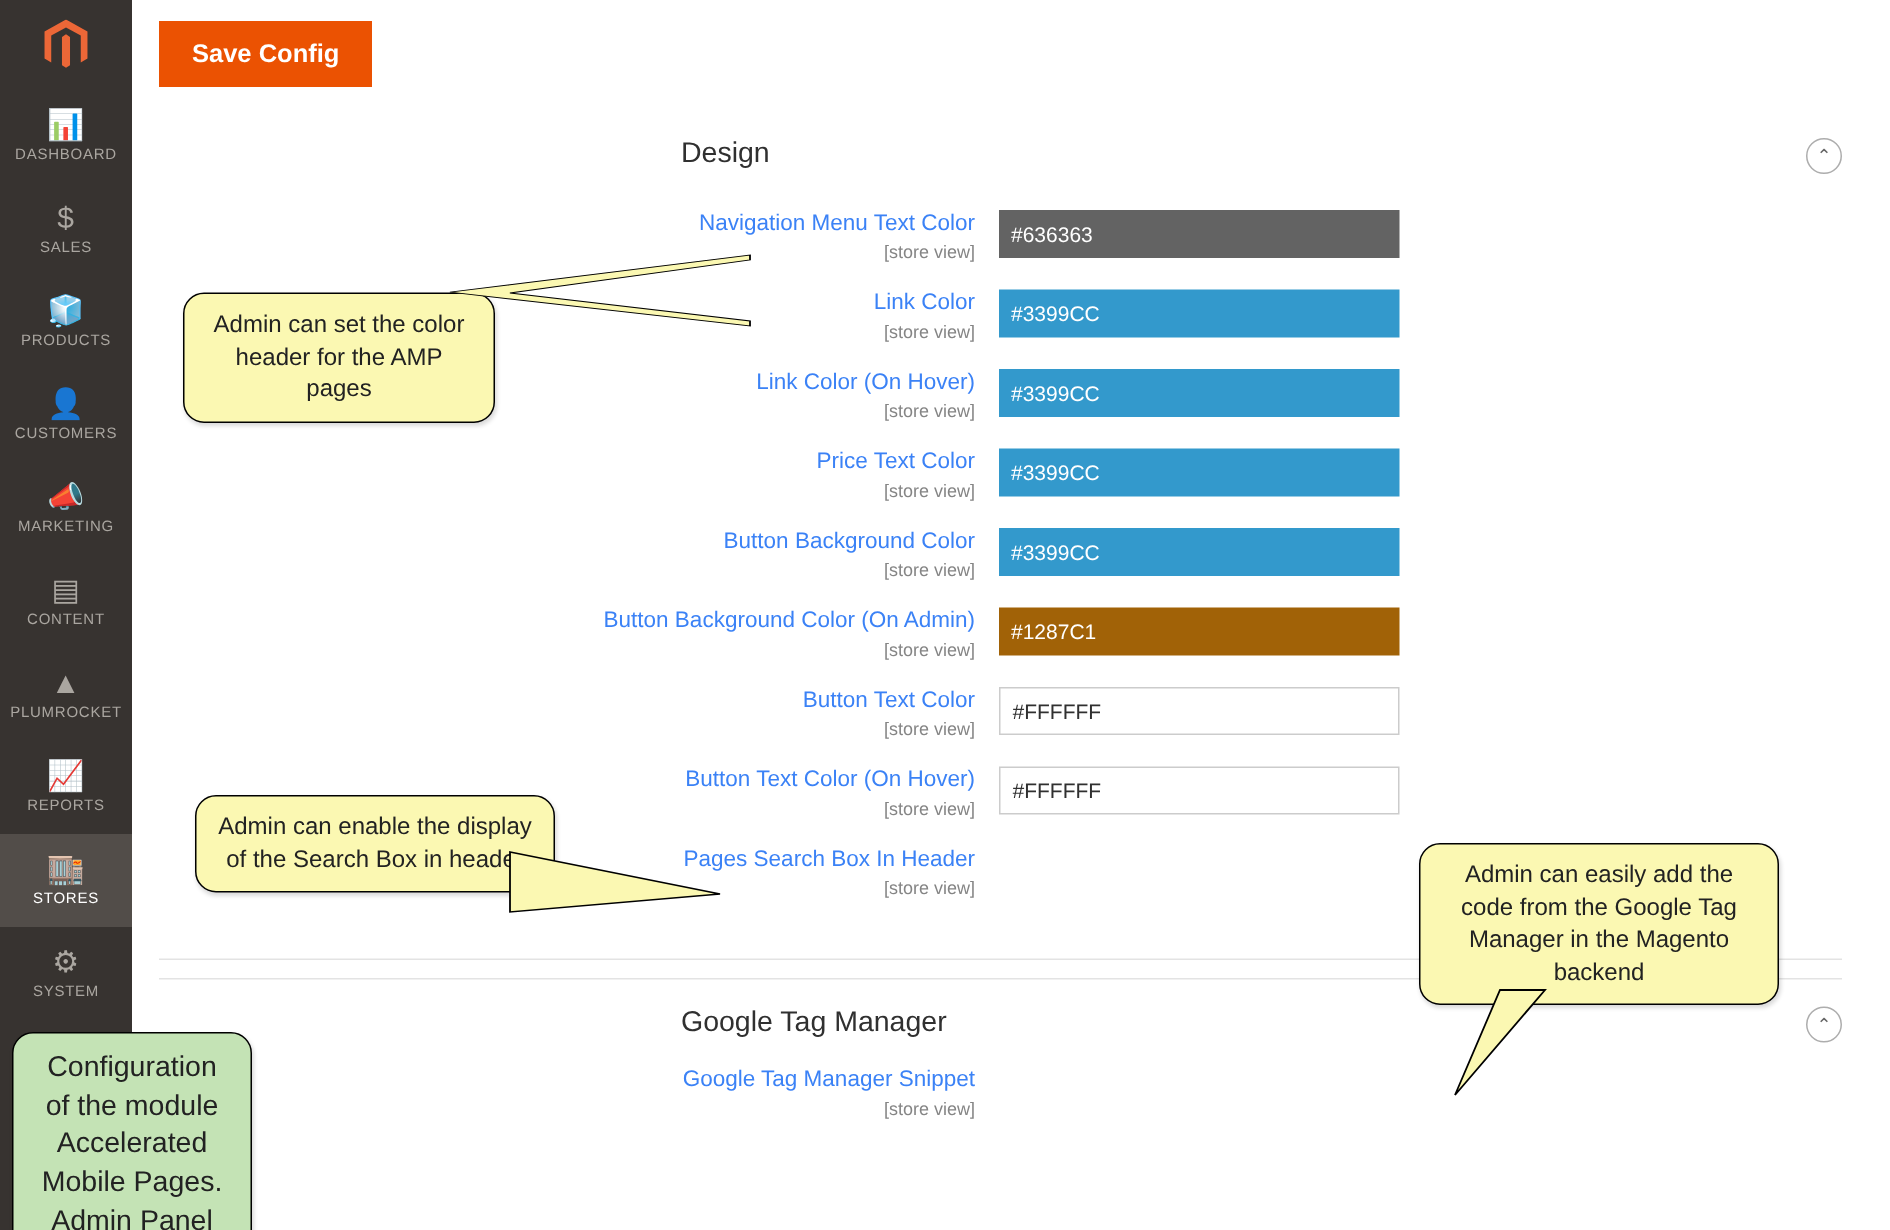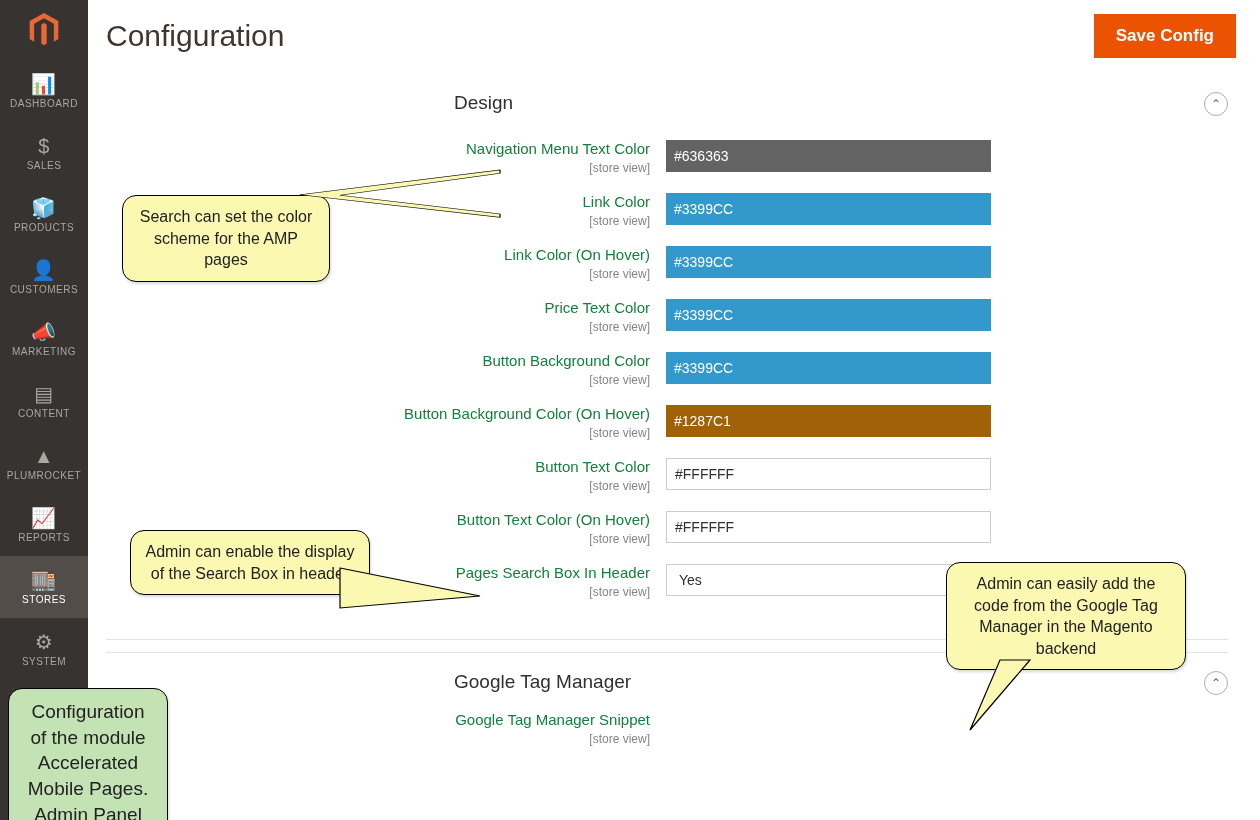--- a/index.html
+++ b/index.html
@@ -31,23 +31,23 @@
   .btn-primary{background:var(--accent);color:#fff;border:0;padding:12px 22px;font-size:17px;font-weight:600;cursor:pointer;}
   
   .section{margin:0 32px 0 18px;border-bottom:1px solid #e3e3e3;padding-bottom:22px;}
   .section + .section{margin-top:12px;padding-top:12px;border-top:1px solid #e3e3e3;}
   .sec-head{display:flex;align-items:center;justify-content:flex-start;padding:6px 0 26px 300px;position:relative;}
   .sec-title{font-size:19px;color:#303030;margin-left:48px;}
   .chevron{position:absolute;right:0;top:6px;width:22px;height:22px;border:1px solid #adadad;border-radius:50%;display:flex;align-items:center;justify-content:center;cursor:pointer;font-size:12px;color:#666;background:#fff;}
   
   .field{display:flex;align-items:flex-start;margin-bottom:18px;}
   .fld-label{width:560px;text-align:right;padding-right:16px;box-sizing:border-box;}
-  .fld-label .lbl{font-size:15px;color:#15803d;}
+  .fld-label .lbl{font-size:15px;color:#3b82f6;}
   .fld-label .scope{display:block;font-size:12px;color:#858585;margin-top:3px;}
-  .fld-control{width:325px;}
+  .fld-control{width:267px;}
   .fld-control input[type=text], .fld-control select, .fld-control textarea{
     width:100%;box-sizing:border-box;font-size:14px;padding:6px 8px;border:1px solid var(--border);background:#fff;color:#303030;height:32px;
   }
   .fld-control textarea{height:58px;resize:both;}
   .swatch input{color:#fff;border:0;}
   .note{font-size:12px;color:#777;margin-top:6px;line-height:1.4;max-width:325px;}
   
   .callout{position:absolute;background:var(--callout-bg);border:1.5px solid var(--callout-border);border-radius:14px;padding:10px 14px;font-size:16px;color:#222;text-align:center;line-height:1.35;box-shadow:1px 2px 3px rgba(0,0,0,.15);}
   .callout.green{background:var(--callout-green-bg);}
   
@@ -100,21 +100,20 @@
       <span class="lbl">STORES</span>
     </div>
   <div class="side-item">
       <span class="ico">⚙</span>
       <span class="lbl">SYSTEM</span>
     </div>
 </div>
 
 <div class="main">
   <div class="page-head">
-    <div class="page-title">Configuration</div>
     <button class="btn-primary">Save Config</button>
   </div>
 
   <div class="section">
     <div class="sec-head">
       <div class="sec-title">Design</div>
       <div class="chevron">⌃</div>
     </div>
 
     <div class="field swatch">
@@ -136,52 +135,51 @@
       <div class="fld-label"><span class="lbl">Price Text Color</span><span class="scope">[store view]</span></div>
       <div class="fld-control"><input type="text" value="#3399CC" style="background: rgb(51, 153, 204); color: rgb(255, 255, 255); border: 0px;"></div>
     </div>
 
     <div class="field swatch">
       <div class="fld-label"><span class="lbl">Button Background Color</span><span class="scope">[store view]</span></div>
       <div class="fld-control"><input type="text" value="#3399CC" style="background: rgb(51, 153, 204); color: rgb(255, 255, 255); border: 0px;"></div>
     </div>
 
     <div class="field swatch">
-      <div class="fld-label"><span class="lbl">Button Background Color (On Hover)</span><span class="scope">[store view]</span></div>
+      <div class="fld-label"><span class="lbl">Button Background Color (On Admin)</span><span class="scope">[store view]</span></div>
       <div class="fld-control"><input type="text" value="#1287C1" style="background: #a16207; color: rgb(255, 255, 255); border: 0px;"></div>
     </div>
 
     <div class="field">
       <div class="fld-label"><span class="lbl">Button Text Color</span><span class="scope">[store view]</span></div>
       <div class="fld-control"><input type="text" value="#FFFFFF" style=""></div>
     </div>
 
     <div class="field">
       <div class="fld-label"><span class="lbl">Button Text Color (On Hover)</span><span class="scope">[store view]</span></div>
       <div class="fld-control"><input type="text" value="#FFFFFF" style=""></div>
     </div>
 
     <div class="field">
       <div class="fld-label"><span class="lbl">Pages Search Box In Header</span><span class="scope">[store view]</span></div>
-      <div class="fld-control"><select><option>Yes</option></select></div>
     </div>
   </div>
 
   <div class="section" style="border-bottom:0">
     <div class="sec-head" style="padding-bottom:18px">
       <div class="sec-title">Google Tag Manager</div>
       <div class="chevron">⌃</div>
     </div>
     <div class="field">
       <div class="fld-label"><span class="lbl">Google Tag Manager Snippet</span><span class="scope">[store view]</span></div>
     </div>
   </div>
 </div>
 
-<div class="callout" style="left:122px;top:195px;width:178px">Search can set the color scheme for the AMP pages</div>
+<div class="callout" style="left:122px;top:195px;width:178px">Admin can set the color header for the AMP pages</div>
 <svg class="pointer" style="left:300px;top:170px" width="220" height="80">
     <polygon points="0,45 200,0 200,6 40,46 200,80 200,86" fill="#fbf8b2" stroke="#000" stroke-width="1.2" transform="scale(1 .55)"></polygon>
   </svg>
 
 <div class="callout" style="left:130px;top:530px;width:210px">Admin can enable the display of the Search Box in header</div>
 <svg class="pointer" style="left:340px;top:560px" width="150" height="70">
     <polygon points="0,10 140,45 0,60" fill="#fbf8b2" stroke="#000" stroke-width="1.2" transform="scale(1 .8)"></polygon>
   </svg>
 
 <div class="callout" style="left:946px;top:562px;width:210px">Admin can easily add the code from the Google Tag Manager in the Magento backend</div>

